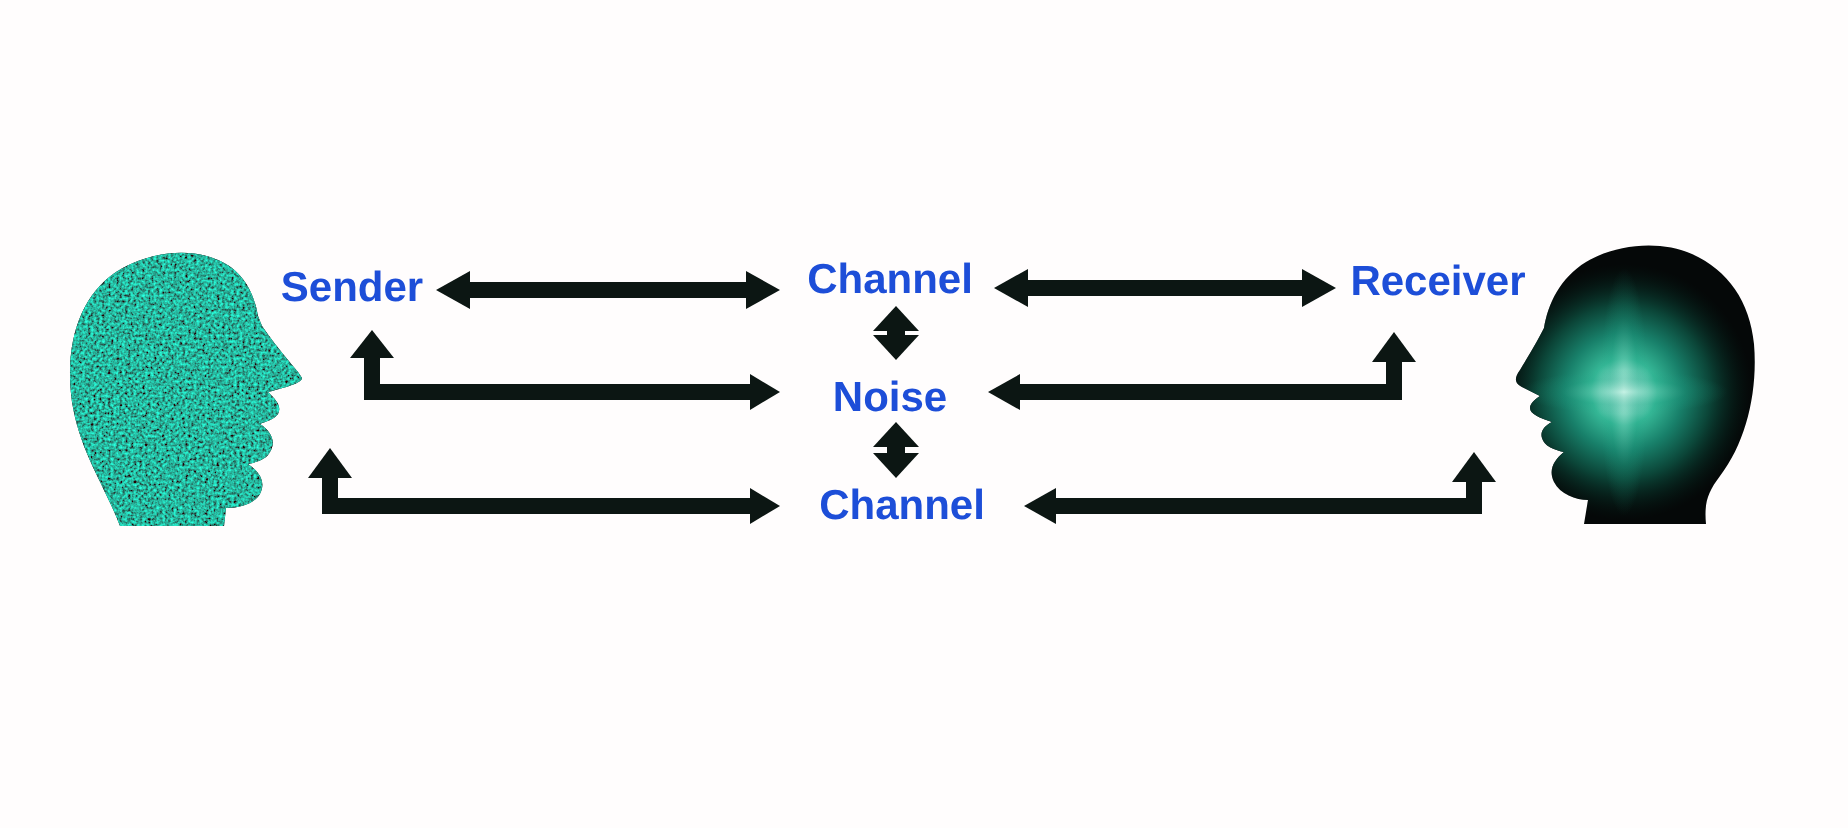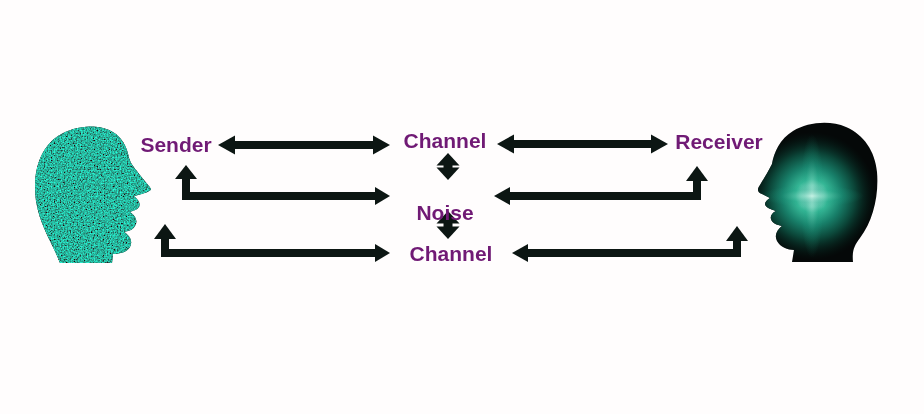--- a/index.html
+++ b/index.html
@@ -10,21 +10,21 @@
     overflow:hidden;
     font-family:"Liberation Sans", sans-serif;
   }
   .stage svg{position:absolute;left:0;top:0;}
   .node-label{
     position:absolute;
     transform:translate(-50%,-50%);
     font-weight:700;
     font-size:21px;
     line-height:1;
-    color:#701a75;
+    color:#1d4ed8;
     white-space:nowrap;
     letter-spacing:0px;
   }
 </style>
 </head>
 <body>
 
 <div class="stage">
 
   <svg width="924" height="414" viewBox="0 0 924 414">
@@ -159,16 +159,16 @@
         <path d="M 528 253 L 737 253 L 737 239" fill="none" stroke="#0c1613" stroke-width="8" stroke-linejoin="miter"></path>
         <polygon points="512,253 528,244 528,262"></polygon>
         <polygon points="737,226 726,241 748,241"></polygon>
       </g>
     </g>
   </svg>
 
   <div class="node-label" style="left:176px;top:144px;">Sender</div>
   <div class="node-label" style="left:445px;top:140px;">Channel</div>
   <div class="node-label" style="left:719px;top:141px;">Receiver</div>
-  <div class="node-label" style="left:445px;top:212px;">Noise</div>
+  <div class="node-label" style="left:445px;top:199px;">Noise</div>
   <div class="node-label" style="left:451px;top:253px;">Channel</div>
 
 </div>
 
 </body></html>

